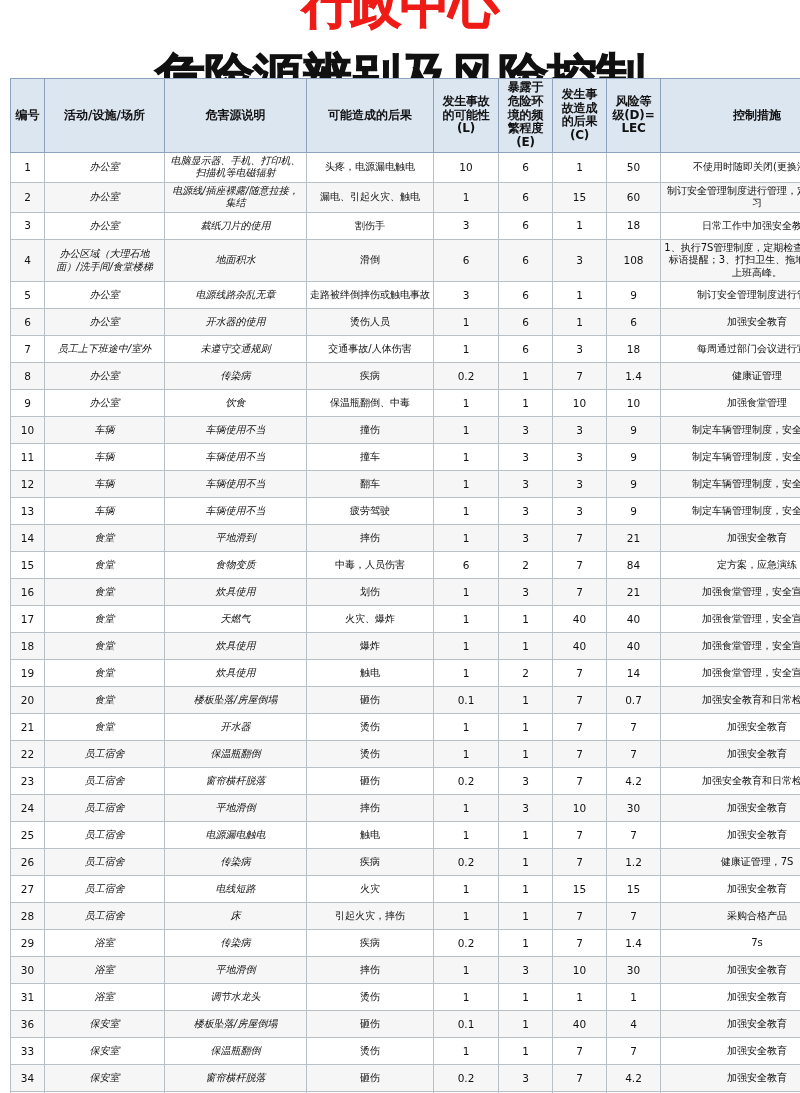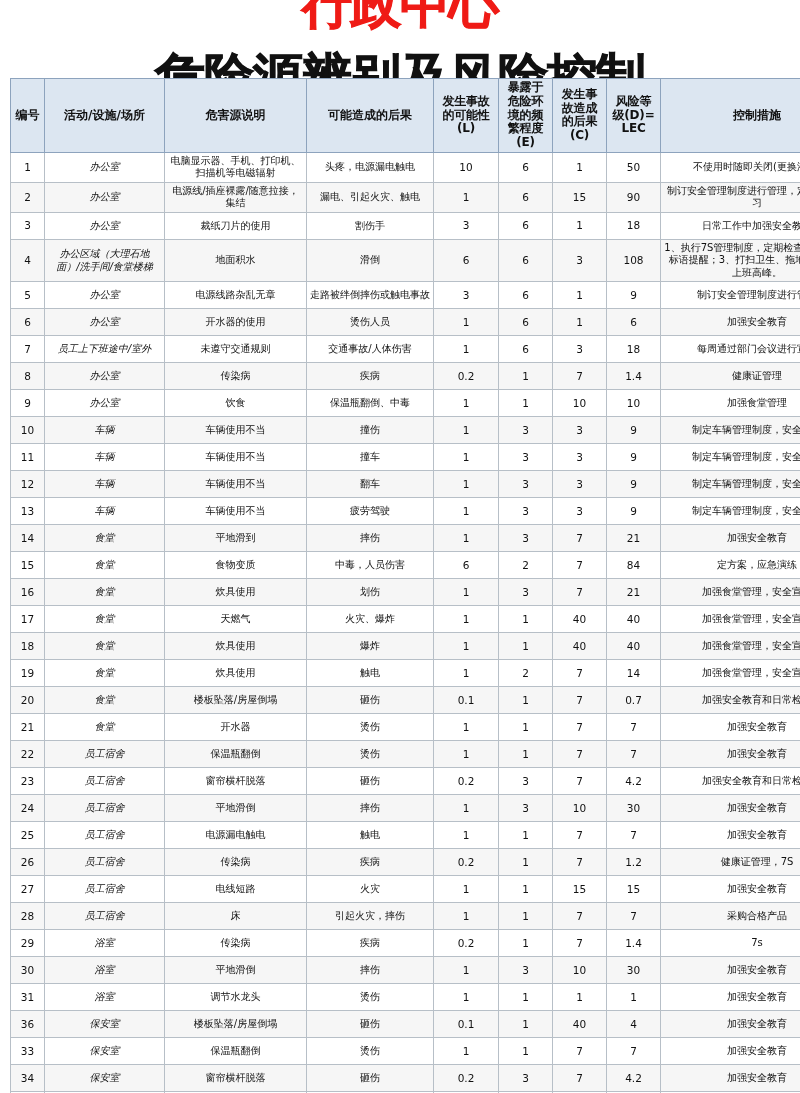--- a/index.html
+++ b/index.html
@@ -89,21 +89,21 @@
   }
   .risk-table tbody tr:nth-child(odd) td {
     background: #ffffff;
   }
   .risk-table tbody td {
     height: 22px;
     border-color: #b7bfc7;
   }
   td.c-no     { width: 27px; }
   td.c-place  { width: 113px; font-style: italic; }
-  td.c-hazard { width: 135px; }
+  td.c-hazard { width: 135px; font-style: italic; }
   td.c-conseq { width: 120px; }
   td.c-l      { width: 58px; }
   td.c-e      { width: 47px; }
   td.c-c      { width: 47px; }
   td.c-d      { width: 47px; }
   td.c-ctrl   { width: 186px; }
 
   td.c-no, td.c-l, td.c-e, td.c-c, td.c-d {
     font-size: 10.5px;
   }
@@ -145,21 +145,21 @@
           <td class="c-ctrl">不使用时随即关闭(更换液晶)</td>
         </tr>
         <tr>
           <td class="c-no">2</td>
           <td class="c-place">办公室</td>
           <td class="c-hazard">电源线/插座裸露/随意拉接，集结</td>
           <td class="c-conseq">漏电、引起火灾、触电</td>
           <td class="c-l">1</td>
           <td class="c-e">6</td>
           <td class="c-c">15</td>
-          <td class="c-d">90</td>
+          <td class="c-d">60</td>
           <td class="c-ctrl">制订安全管理制度进行管理，定期消防演习</td>
         </tr>
         <tr>
           <td class="c-no">3</td>
           <td class="c-place">办公室</td>
           <td class="c-hazard">裁纸刀片的使用</td>
           <td class="c-conseq">割伤手</td>
           <td class="c-l">3</td>
           <td class="c-e">6</td>
           <td class="c-c">1</td>

